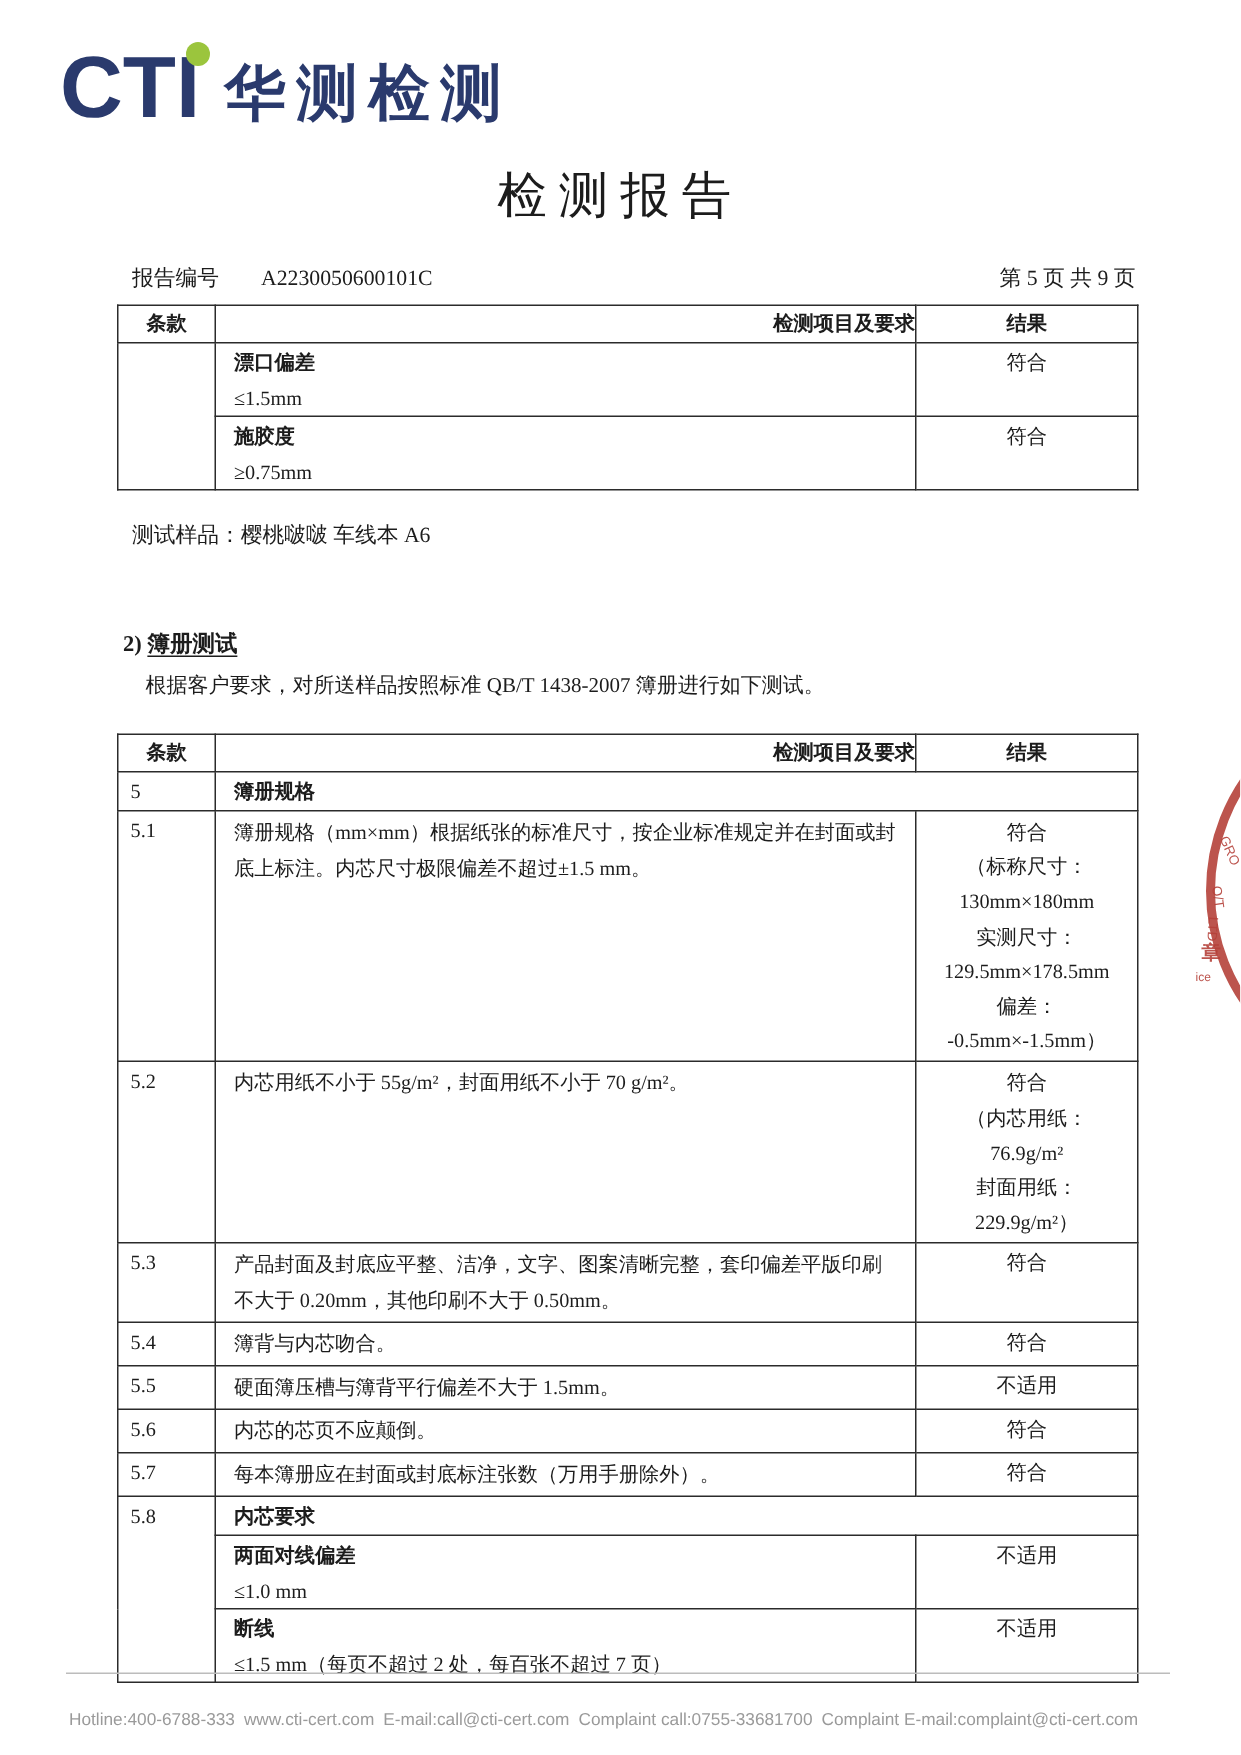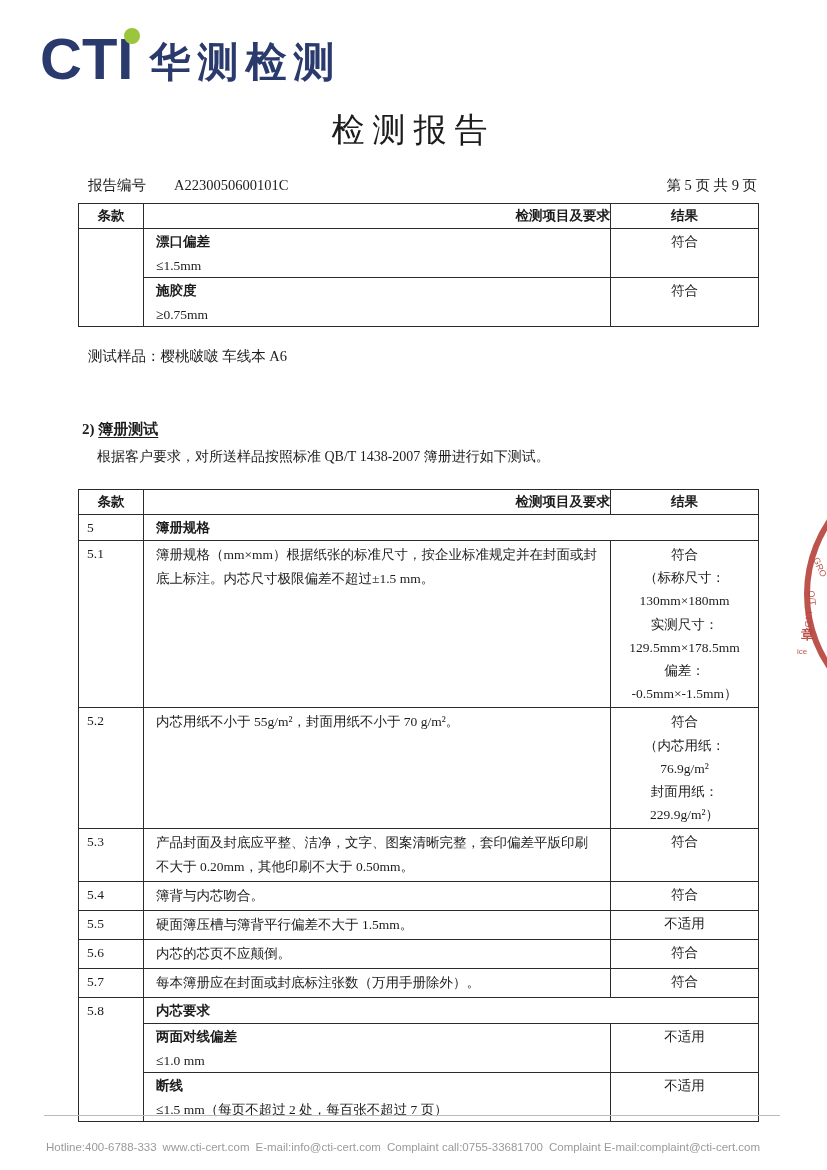--- a/index.html
+++ b/index.html
@@ -214,18 +214,18 @@
       <text x="15" y="114" font-size="9" transform="rotate(94 15 114)">LTD</text>
       <text x="10" y="142" font-size="13" font-weight="bold">章</text>
       <text x="6" y="157" font-size="8">ice</text>
     </g>
   </svg>
 
   <div class="footer-rule"></div>
   <div class="footer">
     <span>Hotline:400-6788-333</span>
     <span>www.cti-cert.com</span>
-    <span>E-mail:info@cti-cert.com</span>
+    <span>E-mail:call@cti-cert.com</span>
     <span>Complaint call:0755-33681700</span>
     <span>Complaint E-mail:complaint@cti-cert.com</span>
   </div>
 
 </div>
 
 </body></html>

